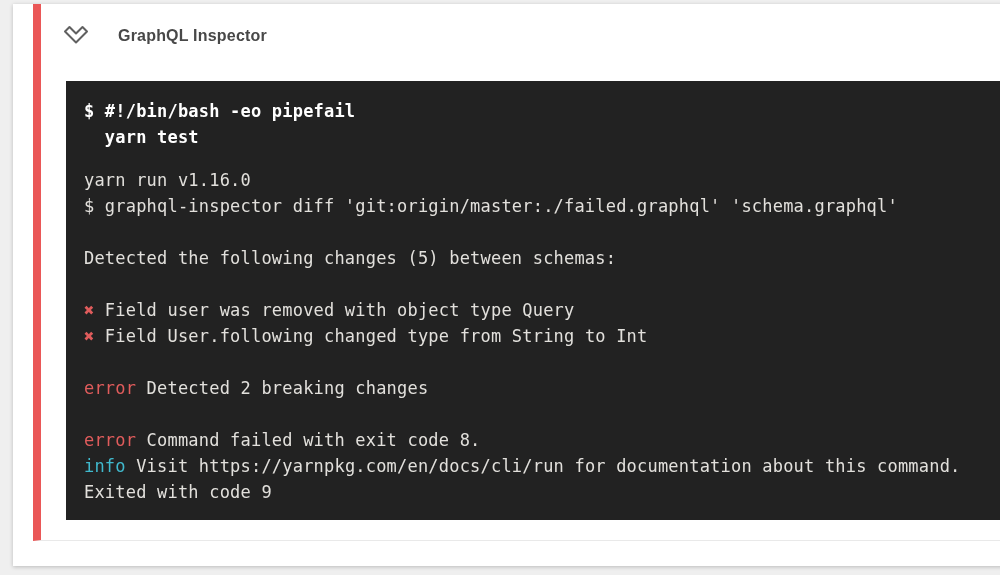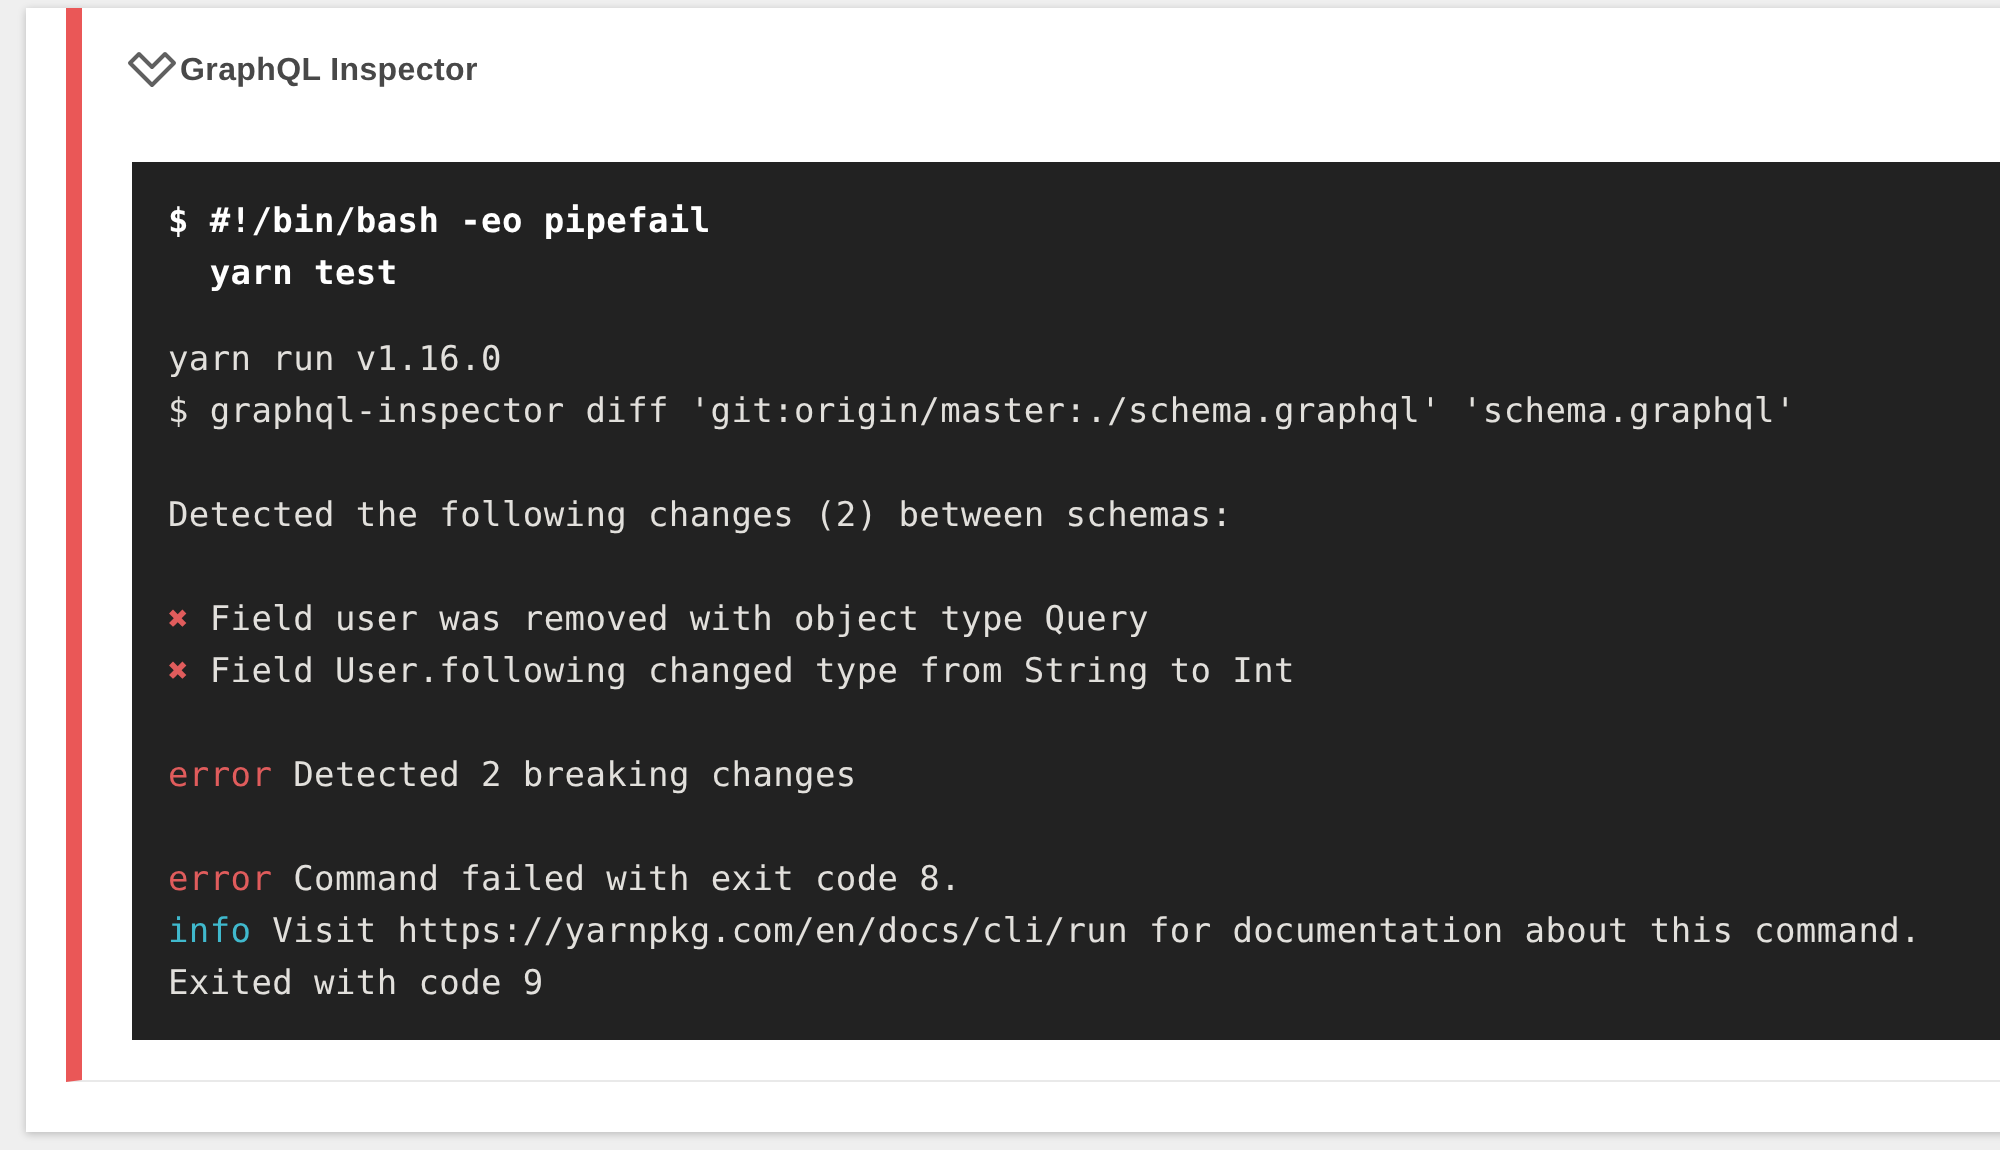--- a/index.html
+++ b/index.html
@@ -27,21 +27,21 @@
     box-sizing: border-box;
   }
   .step-header {
     display: flex;
     align-items: center;
     padding: 20px 0 0 21px;
     cursor: pointer;
   }
   .chevron { flex: 0 0 auto; display: block; }
   .step-title {
-    margin-left: 0;
+    margin-left: 28px;
     font-size: 16px;
     font-weight: bold;
     color: #484848;
     letter-spacing: 0.2px;
   }
   .terminal {
     position: absolute;
     left: 25px; top: 77px;
     width: 960px; height: 439px;
     background: var(--terminal-bg, #222222);
@@ -72,23 +72,23 @@
       </svg>
       <span class="step-title">GraphQL Inspector</span>
     </div>
     <div class="terminal">
       <div class="cmd-block">
           <div class="term-line bold">$ #!/bin/bash -eo pipefail</div>
           <div class="term-line bold">  yarn test</div>
         </div>
       <div>
           <div class="term-line"><span class="seg-plain">yarn run v1.16.0</span></div>
-          <div class="term-line"><span class="seg-plain">$ graphql-inspector diff 'git:origin/master:./schema.graphql' 'schema.graphql'</span></div>
+          <div class="term-line"><span class="seg-plain">$ graphql-inspector diff 'git:origin/master:./failed.graphql' 'schema.graphql'</span></div>
           <div class="term-line"> </div>
-          <div class="term-line"><span class="seg-plain">Detected the following changes (2) between schemas:</span></div>
+          <div class="term-line"><span class="seg-plain">Detected the following changes (5) between schemas:</span></div>
           <div class="term-line"> </div>
           <div class="term-line"><span class="seg-error">✖</span><span class="seg-plain"> Field user was removed with object type Query</span></div>
           <div class="term-line"><span class="seg-error">✖</span><span class="seg-plain"> Field User.following changed type from String to Int</span></div>
           <div class="term-line"> </div>
           <div class="term-line"><span class="seg-error">error</span><span class="seg-plain"> Detected 2 breaking changes</span></div>
           <div class="term-line"> </div>
           <div class="term-line"><span class="seg-error">error</span><span class="seg-plain"> Command failed with exit code 8.</span></div>
           <div class="term-line"><span class="seg-info">info</span><span class="seg-plain"> Visit https://yarnpkg.com/en/docs/cli/run for documentation about this command.</span></div>
           <div class="term-line"><span class="seg-plain">Exited with code 9</span></div>
         </div>

